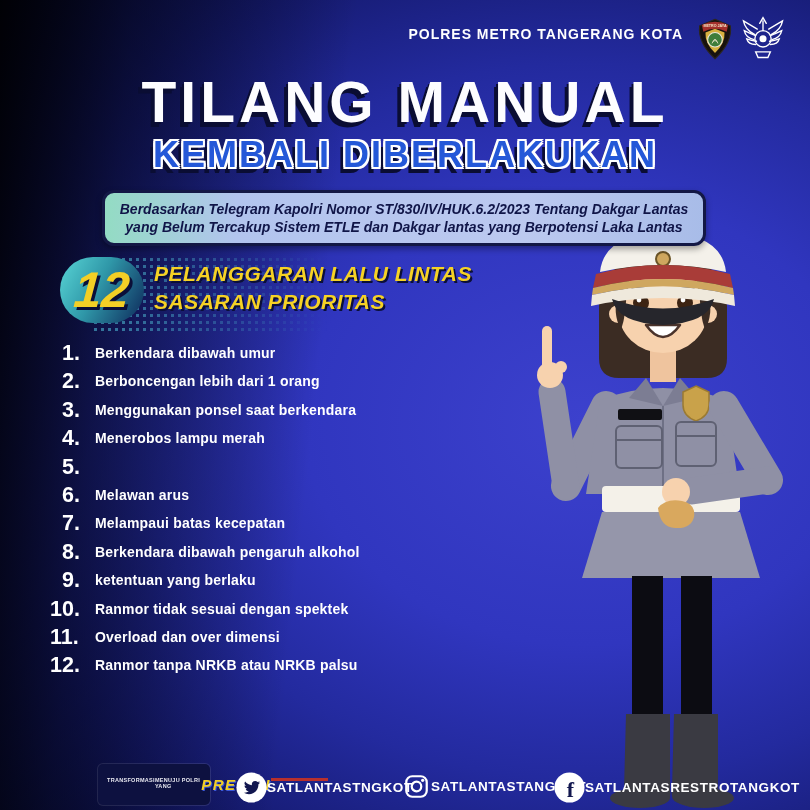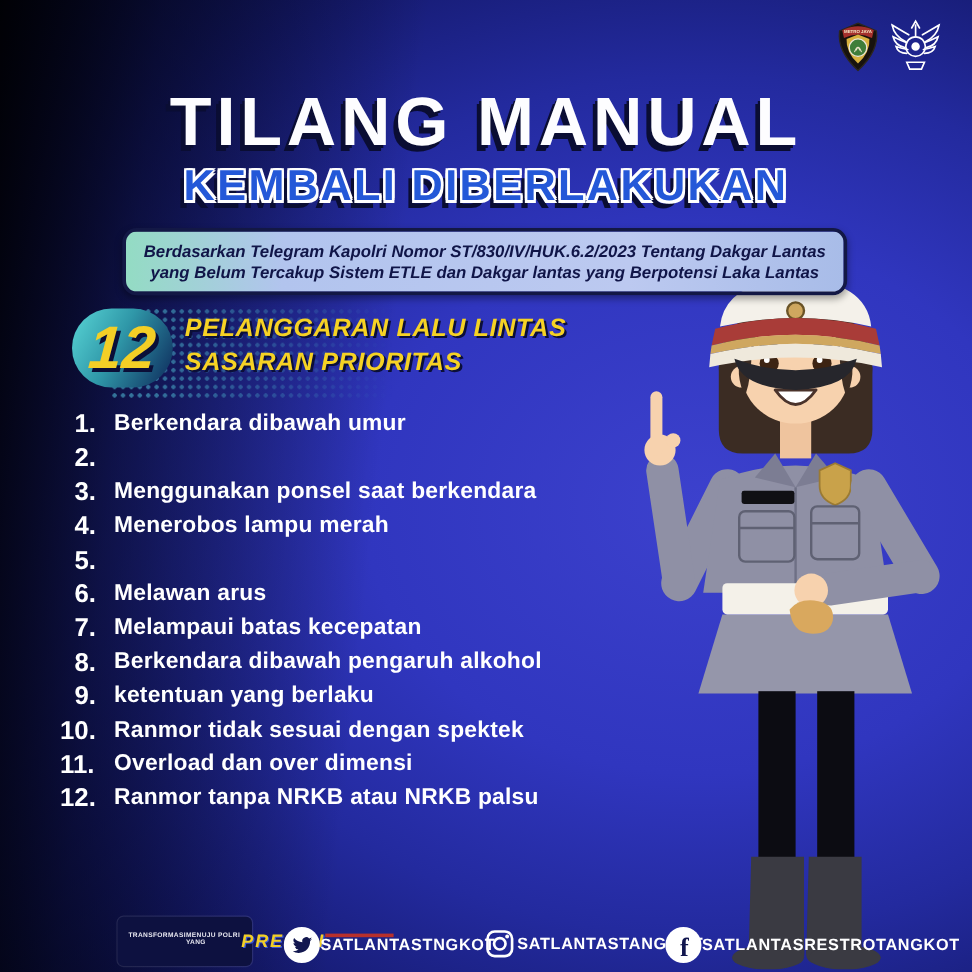--- a/index.html
+++ b/index.html
@@ -62,21 +62,21 @@
     color:#f6d224;letter-spacing:0.5px;text-shadow:2px 2px 0 #0b0f38;
   }
   
   .viol{position:absolute;left:50px;top:339px;z-index:4;color:#fff;}
   .vrow{display:flex;}
   .vnum{
     width:45px;flex-shrink:0;box-sizing:border-box;font-size:21.5px;line-height:28.4px;
     font-weight:bold;
   }
   .vrow.single .vnum{padding-left:12px;}
-  .vtext{font-size:19px;line-height:28.4px;font-weight:bold;letter-spacing:0.2px;}
+  .vtext{font-size:14px;line-height:28.4px;font-weight:bold;letter-spacing:0.2px;}
   .vline2{display:block;}
   
   .figure{position:absolute;left:500px;top:228px;z-index:1;}
   
   .presisi{
     position:absolute;left:98px;top:764px;width:112px;height:41px;z-index:5;
     background:#0d1140;border-radius:5px;display:flex;align-items:center;
     padding:2px 5px;box-sizing:border-box;box-shadow:0 0 0 1px rgba(255,255,255,0.10);
   }
   .presisi-txt{margin-left:4px;display:flex;flex-direction:row;}
@@ -91,20 +91,21 @@
   .social.ig{left:402px;}
   .social.fb{left:554px;}
   .handle{color:#fff;font-weight:bold;font-size:13.5px;letter-spacing:0.6px;}
 </style>
 </head>
 <body>
 
 <div class="poster">
 
   <div class="org">
+    <div class="org-2">POLRES METRO TANGERANG KOTA</div>
   </div>
 
   <svg class="badge1" width="38" height="54" viewBox="0 0 52 58">
     <path d="M26 2 L47 11 Q50 34 26 56 Q2 34 5 11 Z" fill="#17120e" stroke="#2c261f" stroke-width="1.5"></path>
     <path d="M8 10 Q26 1 44 10 L42 19 Q26 11 10 19 Z" fill="#a5302c"></path>
     <text x="26" y="13" text-anchor="middle" font-size="5" font-weight="bold" fill="#f5e9c8" font-family="Liberation Sans, sans-serif">METRO JAYA</text>
     <path d="M26 15 L39 20 Q40 35 26 48 Q12 35 13 20 Z" fill="#d8b13f"></path>
     <circle cx="26" cy="30" r="10" fill="#3f7d3a" stroke="#ece6d8" stroke-width="1.5"></circle>
     <path d="M22 35 Q26 24 30 35 M24 33 Q26 27 28 33" stroke="#e8e0c8" stroke-width="1.2" fill="none"></path>
   </svg>
@@ -217,20 +218,21 @@
     <div class="prio-line">SASARAN PRIORITAS</div>
   </div>
 
   <div class="viol">
     <div class="vrow single">
         <span class="vnum">1.</span>
         <span class="vtext"><span>Berkendara dibawah umur</span></span>
       </div>
     <div class="vrow single">
         <span class="vnum">2.</span>
+        <span class="vtext"><span>Berboncengan lebih dari 1 orang</span></span>
       </div>
     <div class="vrow single">
         <span class="vnum">3.</span>
         <span class="vtext"><span>Menggunakan ponsel saat berkendara</span></span>
       </div>
     <div class="vrow single">
         <span class="vnum">4.</span>
         <span class="vtext"><span>Menerobos lampu merah</span></span>
       </div>
     <div class="vrow single">

